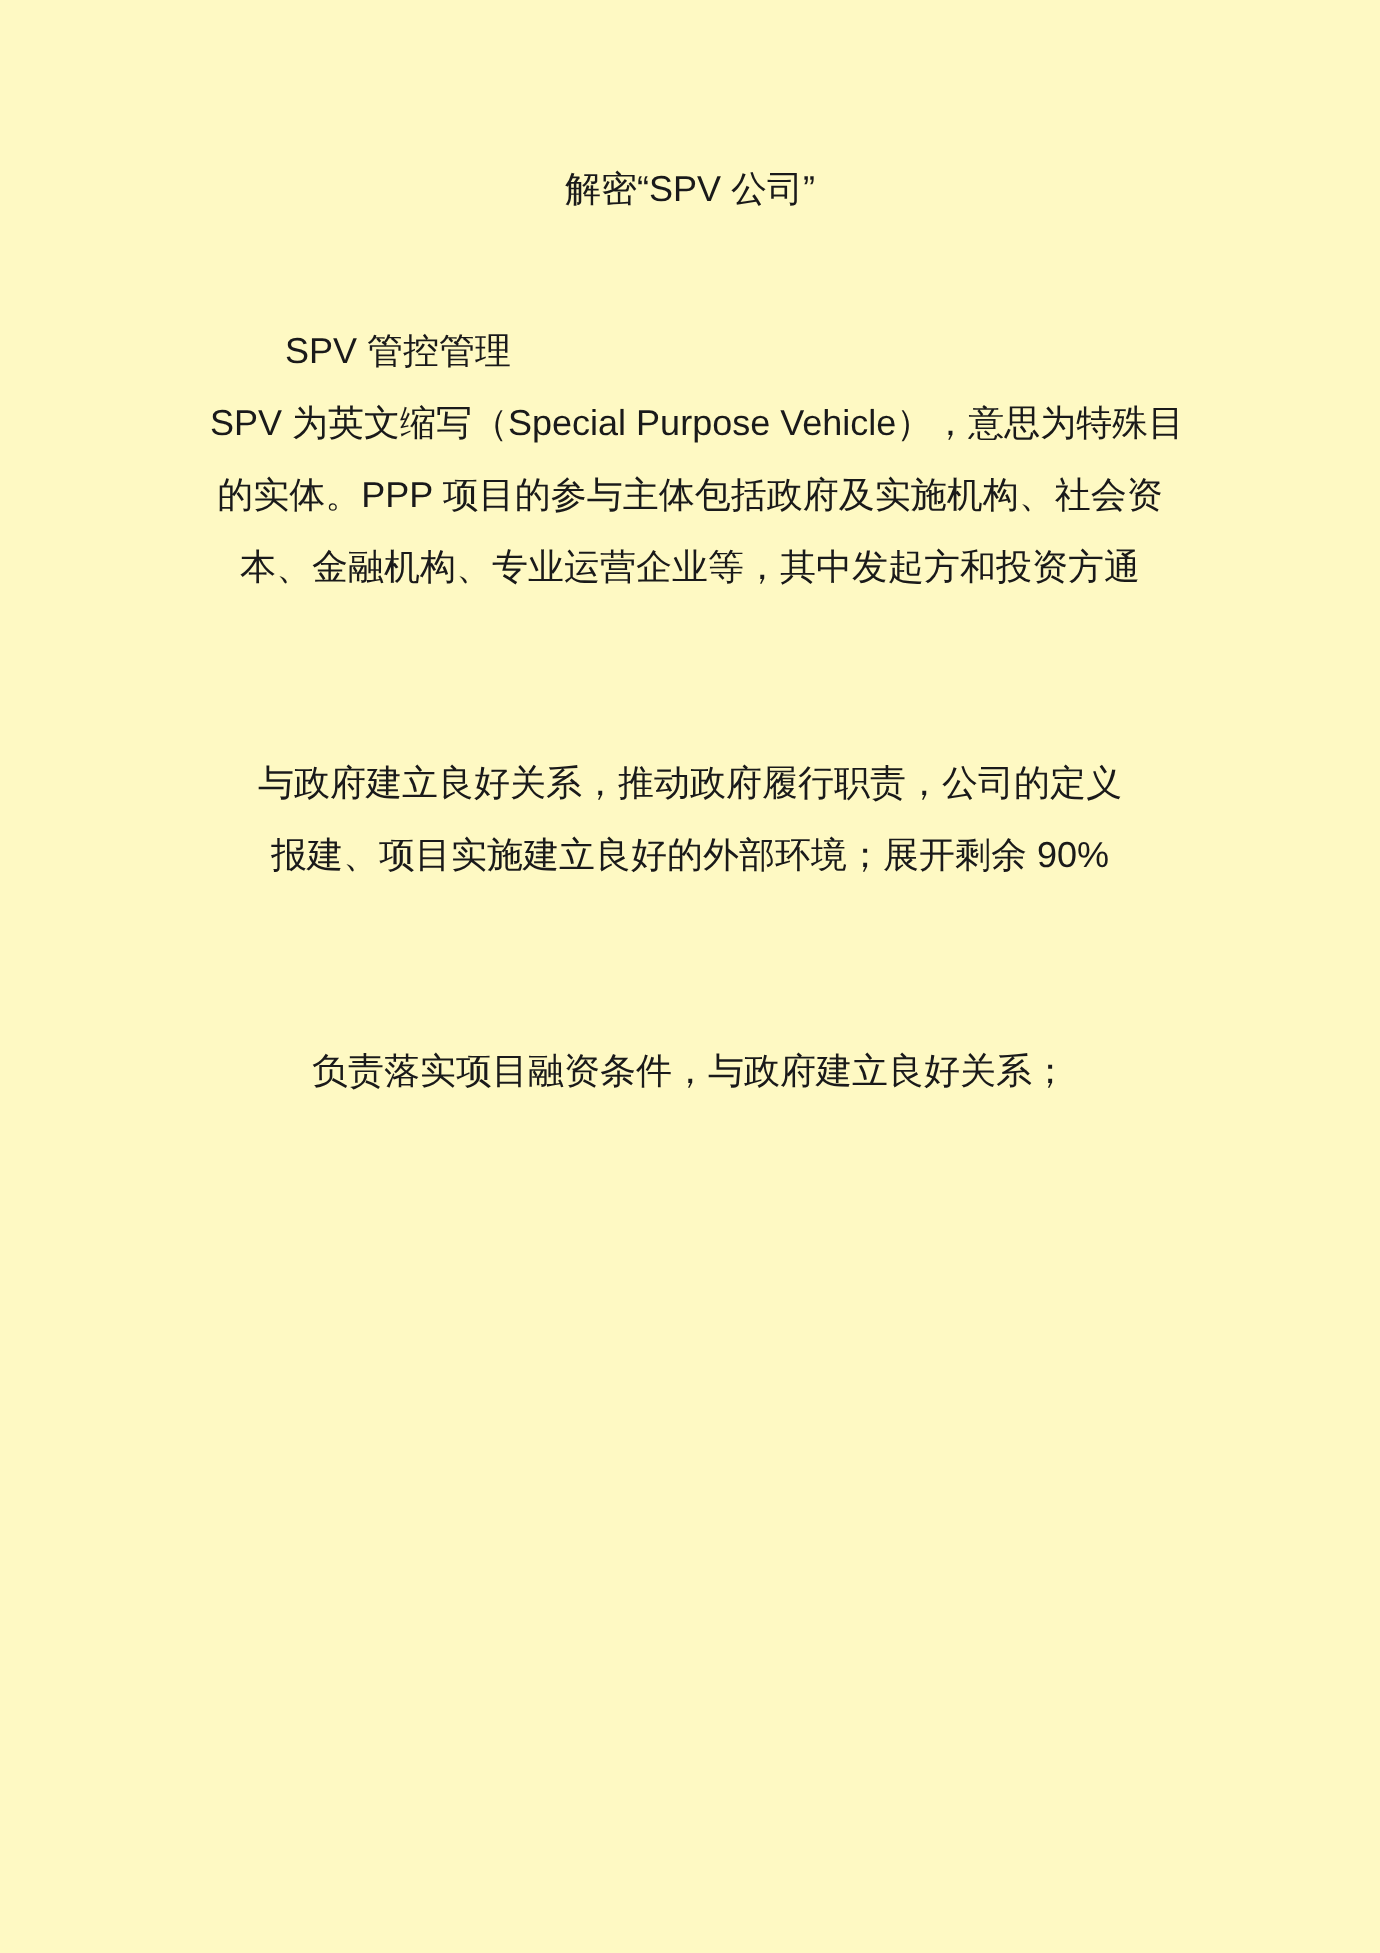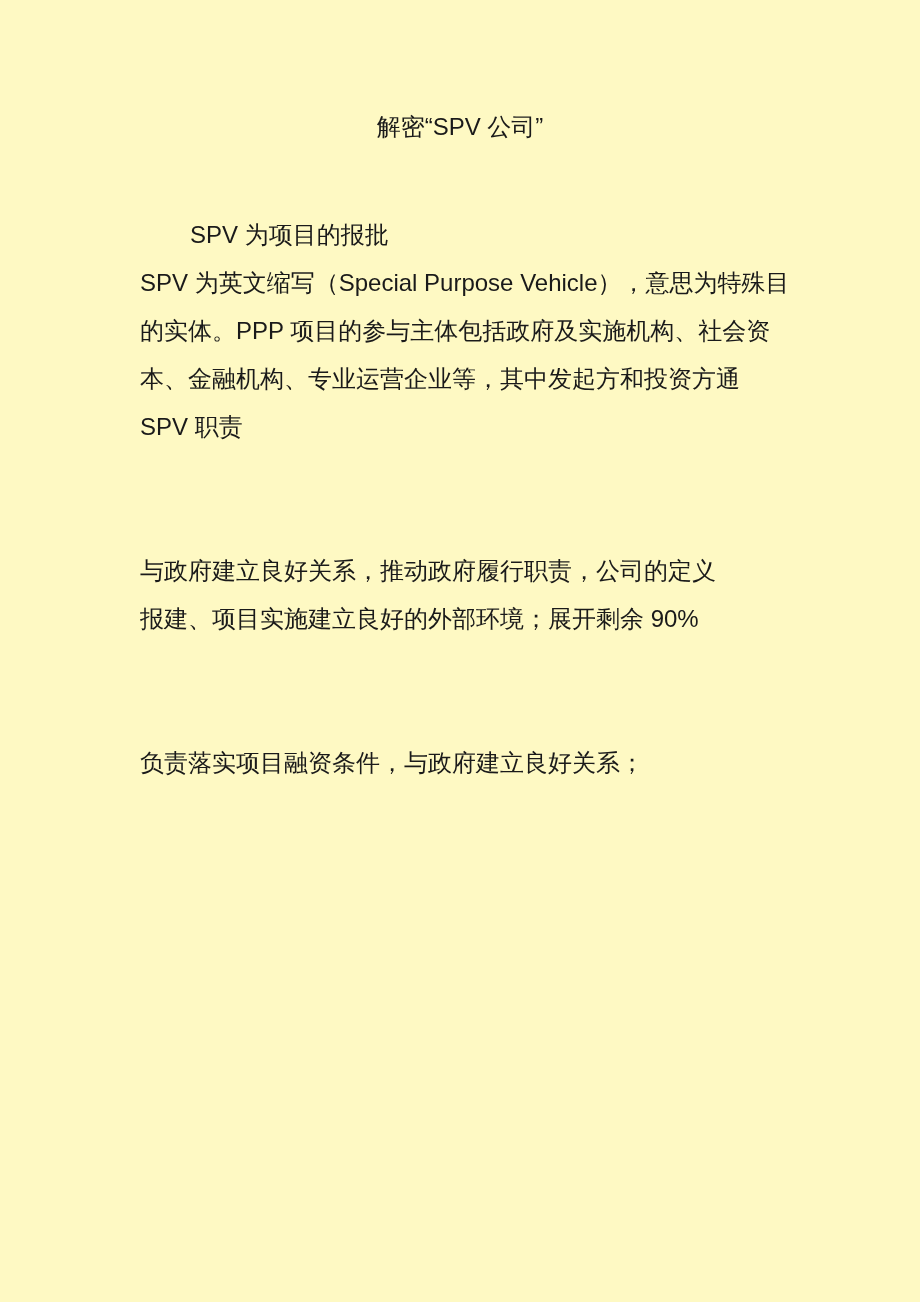--- a/index.html
+++ b/index.html
@@ -29,46 +29,45 @@
   }
   .heading.def {
     margin-top: 60px;
     padding-left: 50px;
   }
   .para {
     margin: 0;
   }
   .line {
     white-space: nowrap;
-    text-align: left;
+    text-align: center;
   }
   .gap-2 { margin-top: 96px; }
   .gap-1 { margin-top: 48px; }
   .expand {
     color: inherit;
     cursor: pointer;
     text-decoration: none;
   }
 </style>
 </head>
 <body>
 
 <div class="page">
 
   <div class="title">解密“SPV 公司”</div>
 
-  <div class="heading def">SPV 为项目的报批</div>
+  <div class="heading def">SPV 管控管理</div>
 
   <div class="para">
     <div class="line">SPV 为英文缩写（Special Purpose Vehicle），意思为特殊目</div>
     <div class="line">的实体。PPP 项目的参与主体包括政府及实施机构、社会资</div>
     <div class="line">本、金融机构、专业运营企业等，其中发起方和投资方通</div>
   </div>
 
-  <div class="heading">SPV 职责</div>
 
 
   <div class="para gap-2">
     <div class="line">与政府建立良好关系，推动政府履行职责，公司的定义</div>
     <div class="line"><span>报建、项目实施建立良好的外部环境；</span><span class="expand">展开剩余 90%</span></div>
   </div>
 
   <div class="para gap-2">
     <div class="line">负责落实项目融资条件，与政府建立良好关系；</div>
   </div>

